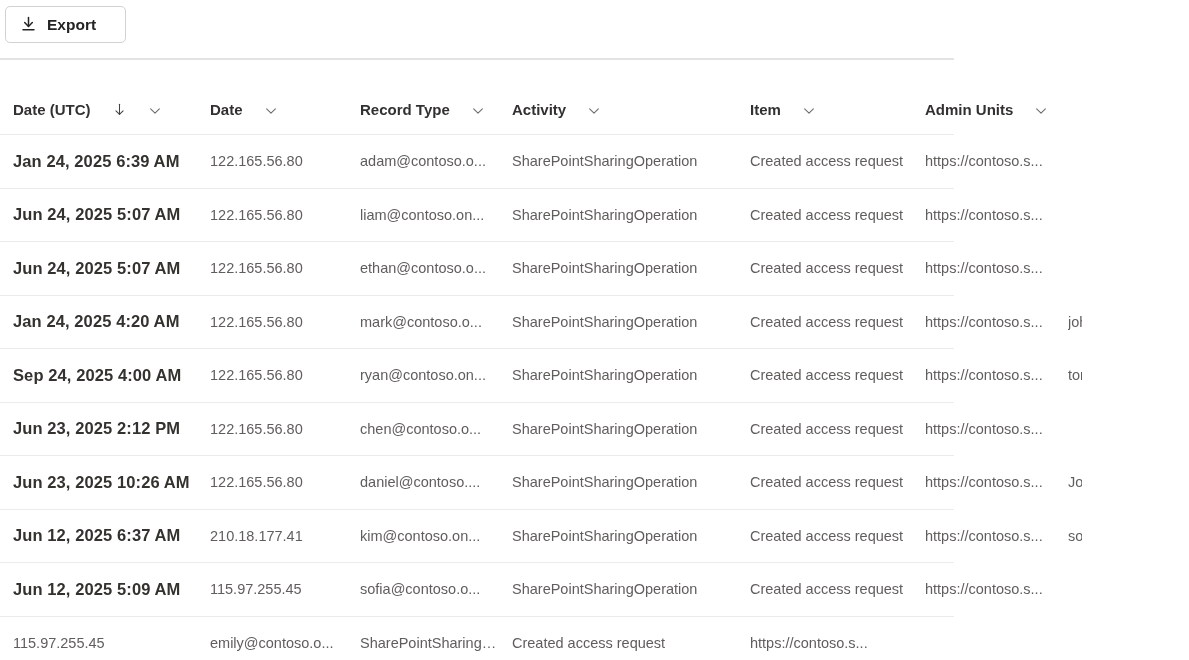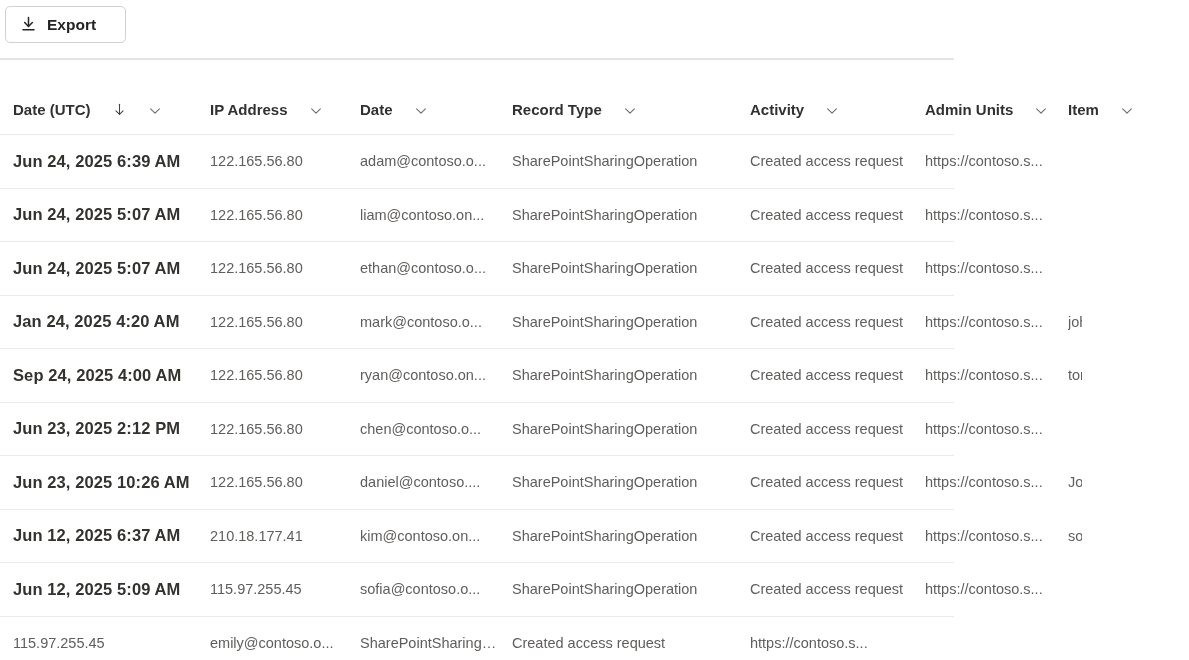--- a/index.html
+++ b/index.html
@@ -97,29 +97,20 @@
         <path d="M4.2 9.4 L8 13.2 L11.8 9.4" stroke="#424242" stroke-width="1.1" stroke-linecap="round" stroke-linejoin="round"></path>
       </svg>
     </span>
     <span class="chev" style="display:inline-flex;">
       <svg width="14" height="14" viewBox="0 0 16 16" fill="none">
         <path d="M3 5.5 L8 10.5 L13 5.5" stroke="#6b6b6b" stroke-width="1.2" stroke-linecap="round" stroke-linejoin="round"></path>
       </svg>
     </span>
   </div>
 
-  <div class="th">
-    <span class="th-label">IP Address</span>
-
-    <span class="chev" style="display:inline-flex;">
-      <svg width="14" height="14" viewBox="0 0 16 16" fill="none">
-        <path d="M3 5.5 L8 10.5 L13 5.5" stroke="#6b6b6b" stroke-width="1.2" stroke-linecap="round" stroke-linejoin="round"></path>
-      </svg>
-    </span>
-  </div>
 
   <div class="th">
     <span class="th-label">Date</span>
 
     <span class="chev" style="display:inline-flex;">
       <svg width="14" height="14" viewBox="0 0 16 16" fill="none">
         <path d="M3 5.5 L8 10.5 L13 5.5" stroke="#6b6b6b" stroke-width="1.2" stroke-linecap="round" stroke-linejoin="round"></path>
       </svg>
     </span>
   </div>
@@ -138,42 +129,42 @@
     <span class="th-label">Activity</span>
 
     <span class="chev" style="display:inline-flex;">
       <svg width="14" height="14" viewBox="0 0 16 16" fill="none">
         <path d="M3 5.5 L8 10.5 L13 5.5" stroke="#6b6b6b" stroke-width="1.2" stroke-linecap="round" stroke-linejoin="round"></path>
       </svg>
     </span>
   </div>
 
   <div class="th">
+    <span class="th-label">Item</span>
+
+    <span class="chev" style="display:inline-flex;">
+      <svg width="14" height="14" viewBox="0 0 16 16" fill="none">
+        <path d="M3 5.5 L8 10.5 L13 5.5" stroke="#6b6b6b" stroke-width="1.2" stroke-linecap="round" stroke-linejoin="round"></path>
+      </svg>
+    </span>
+  </div>
+
+  <div class="th">
     <span class="th-label">Admin Units</span>
-
-    <span class="chev" style="display:inline-flex;">
-      <svg width="14" height="14" viewBox="0 0 16 16" fill="none">
-        <path d="M3 5.5 L8 10.5 L13 5.5" stroke="#6b6b6b" stroke-width="1.2" stroke-linecap="round" stroke-linejoin="round"></path>
-      </svg>
-    </span>
-  </div>
-
-  <div class="th">
-    <span class="th-label">Item</span>
 
     <span class="chev" style="display:inline-flex;">
       <svg width="14" height="14" viewBox="0 0 16 16" fill="none">
         <path d="M3 5.5 L8 10.5 L13 5.5" stroke="#6b6b6b" stroke-width="1.2" stroke-linecap="round" stroke-linejoin="round"></path>
       </svg>
     </span>
   </div>
 </div>
     <div class="tbody">
   <div class="tr grid-row">
-    <div class="td date">Jun 24, 2025 6:39 AM</div>
+    <div class="td date">Jan 24, 2025 6:39 AM</div>
     <div class="td">122.165.56.80</div>
     <div class="td">adam@contoso.o...</div>
     <div class="td">SharePointSharingOperation</div>
     <div class="td">Created access request</div>
     <div class="td">https://contoso.s...</div>
     <div class="td"></div>
   </div>
 
   <div class="tr grid-row">
     <div class="td date">Jun 24, 2025 5:07 AM</div>

